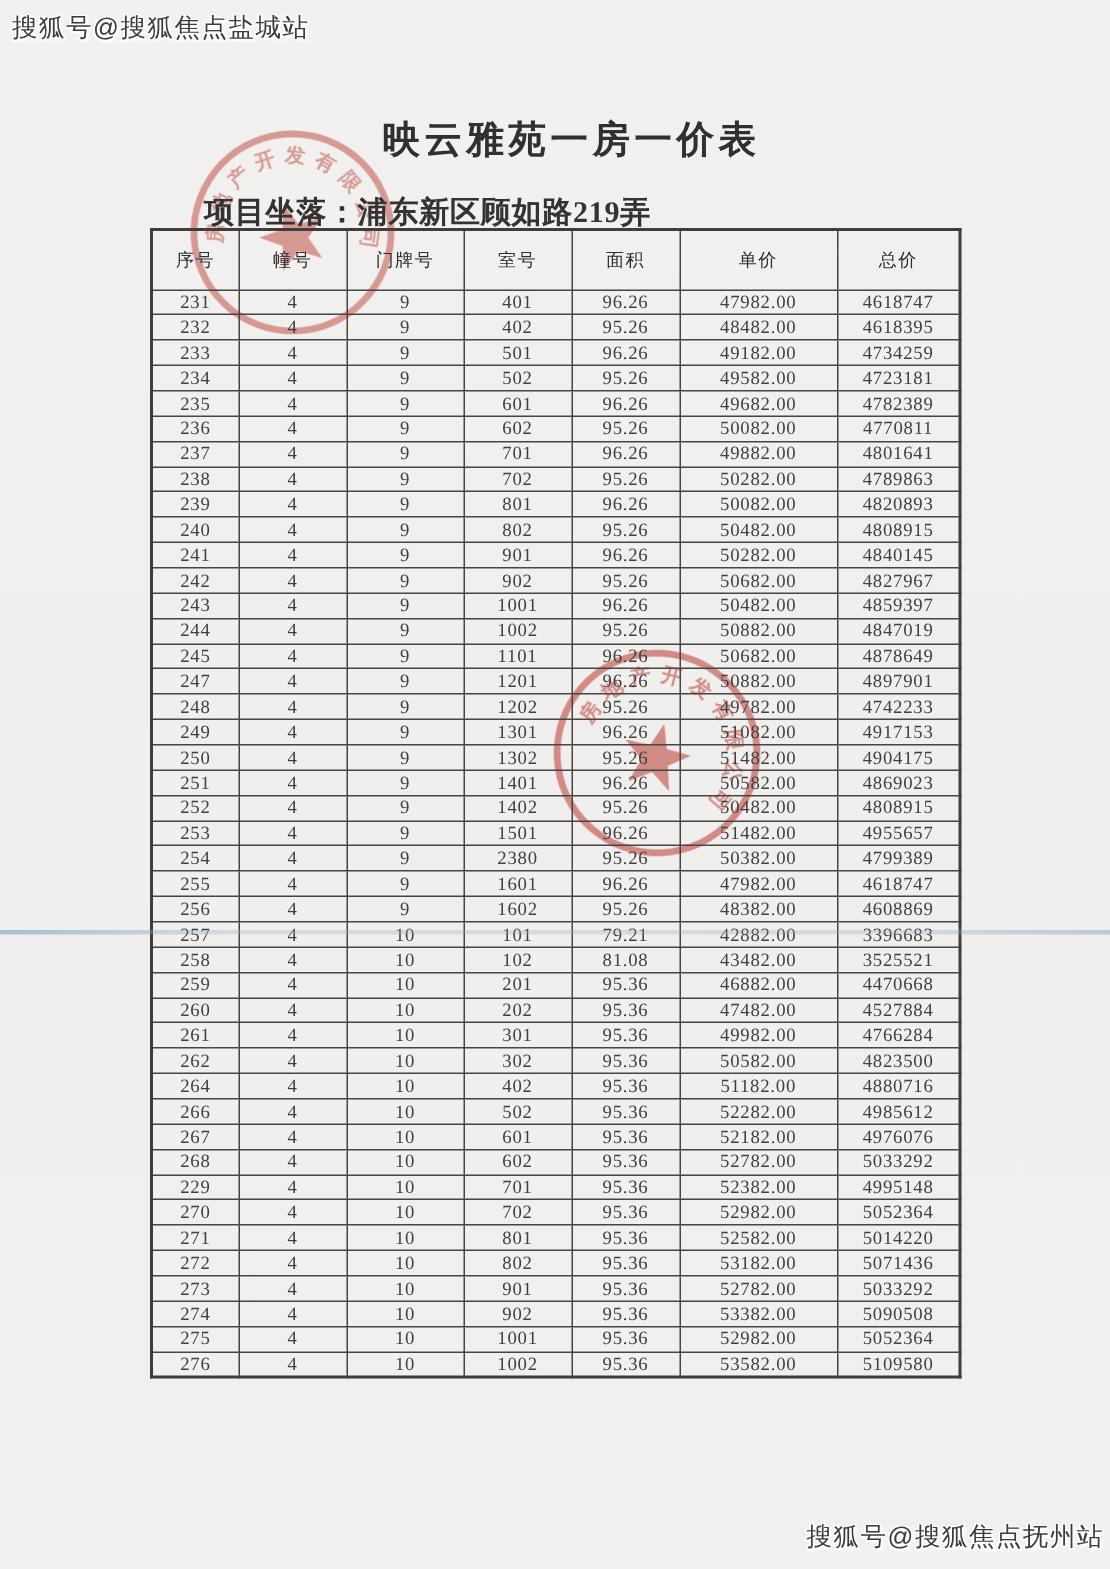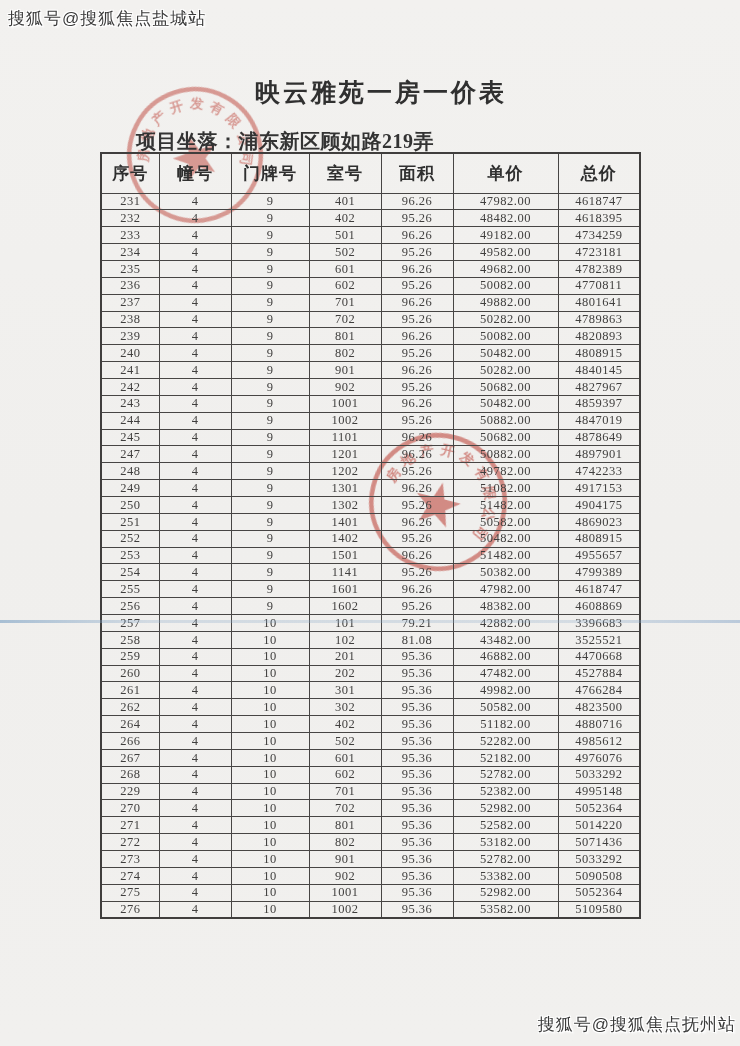--- a/index.html
+++ b/index.html
@@ -51,21 +51,21 @@
     background: transparent;
   }
   table.price th, table.price td {
     border: 1.5px solid #474544;
     text-align: center; vertical-align: middle;
     padding: 0; overflow: hidden; white-space: nowrap;
   }
   table.price { border: 2px solid #403e3d; }
   table.price thead tr { height: 40px; }
   table.price th {
-    font-size: 17px; font-weight: 700; color: #2f2f2f; letter-spacing: 1px;
+    font-size: 12px; font-weight: 400; color: #2f2f2f; letter-spacing: 1px;
   }
   table.price tbody tr { height: 16.87px; }
   table.price td {
     font-size: 12.5px; color: #403f3e; line-height: 1;
     letter-spacing: 0.5px;
   }
 
   
   .scan-line {
     position: absolute; left: 0; top: 620px; width: 740px; height: 3px;
@@ -336,21 +336,21 @@
             <td>9</td>
             <td>1501</td>
             <td>96.26</td>
             <td>51482.00</td>
             <td>4955657</td>
           </tr>
           <tr>
             <td>254</td>
             <td>4</td>
             <td>9</td>
-            <td>1141</td>
+            <td>2380</td>
             <td>95.26</td>
             <td>50382.00</td>
             <td>4799389</td>
           </tr>
           <tr>
             <td>255</td>
             <td>4</td>
             <td>9</td>
             <td>1601</td>
             <td>96.26</td>

